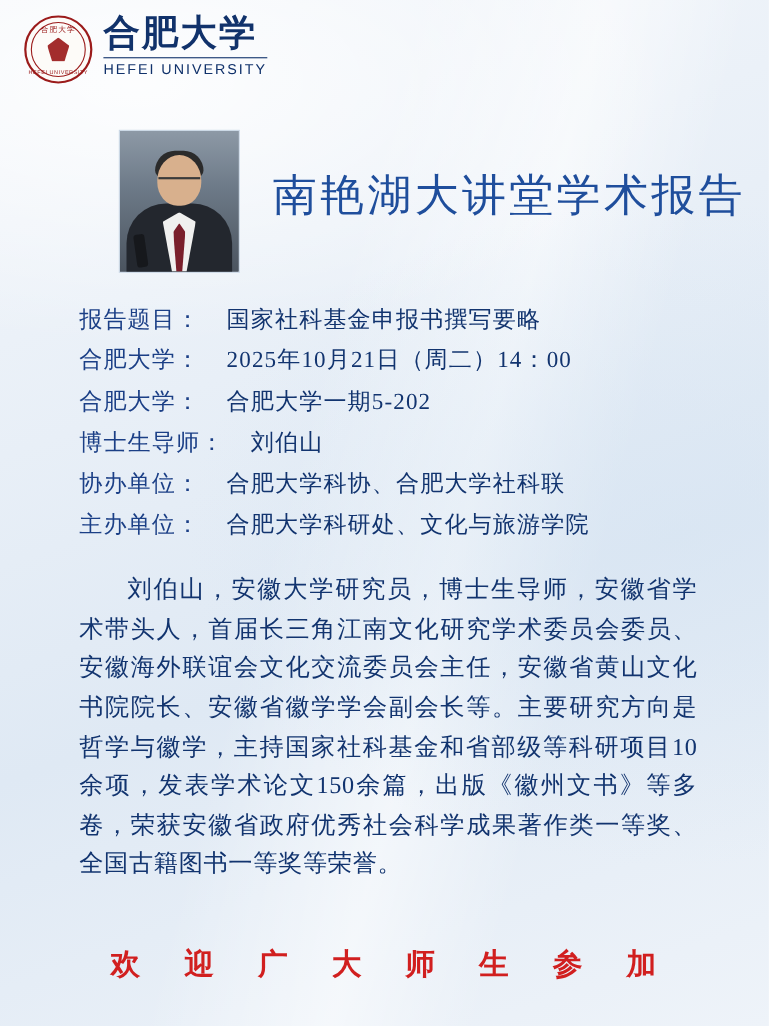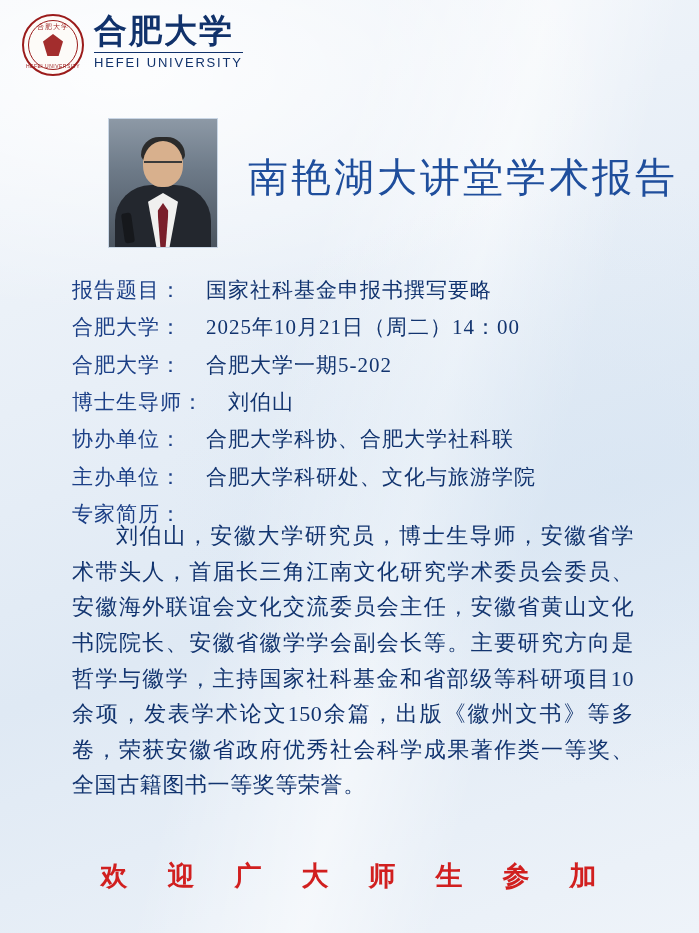--- a/index.html
+++ b/index.html
@@ -306,24 +306,20 @@
       <span class="info-label">博士生导师：</span>
       <span class="info-value">刘伯山</span>
     </div>
     <div class="info-row">
       <span class="info-label">协办单位：</span>
       <span class="info-value">合肥大学科协、合肥大学社科联</span>
     </div>
     <div class="info-row">
       <span class="info-label">主办单位：</span>
       <span class="info-value">合肥大学科研处、文化与旅游学院</span>
-    </div>
-    <div class="info-row">
-      <span class="info-label">专家简历：</span>
-      <span class="info-value"></span>
     </div>
   </div>
 
   <div class="bio">刘伯山，安徽大学研究员，博士生导师，安徽省学术带头人，首届长三角江南文化研究学术委员会委员、安徽海外联谊会文化交流委员会主任，安徽省黄山文化书院院长、安徽省徽学学会副会长等。主要研究方向是哲学与徽学，主持国家社科基金和省部级等科研项目10余项，发表学术论文150余篇，出版《徽州文书》等多卷，荣获安徽省政府优秀社会科学成果著作类一等奖、全国古籍图书一等奖等荣誉。</div>
 
   <div class="slogan">
     <span>欢</span>
     <span>迎</span>
     <span>广</span>
     <span>大</span>

